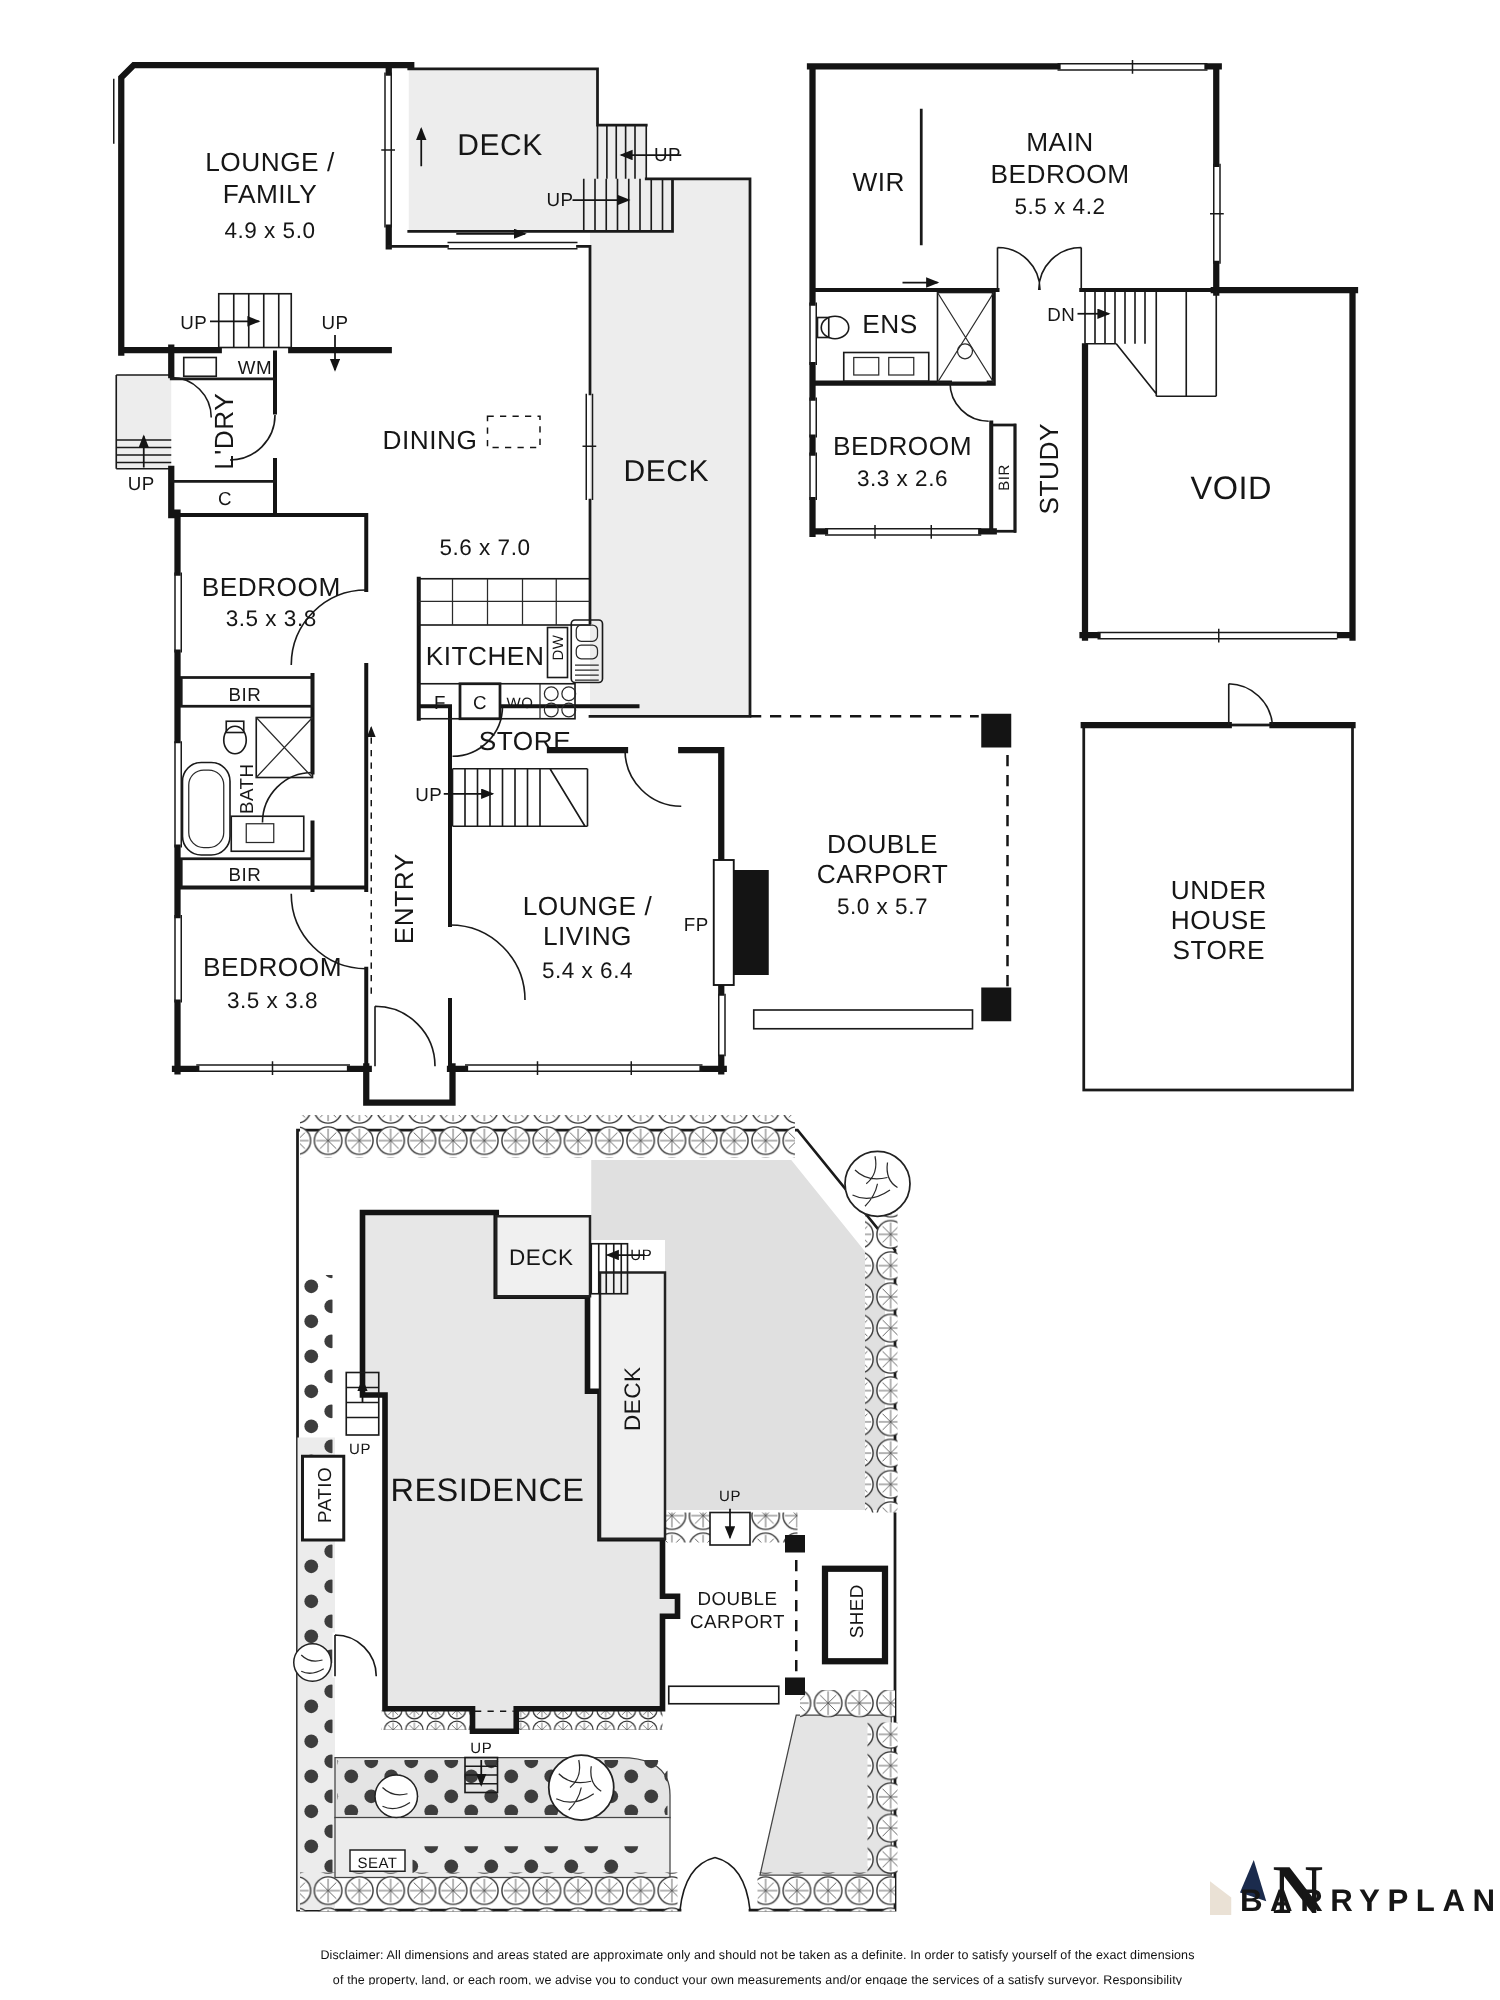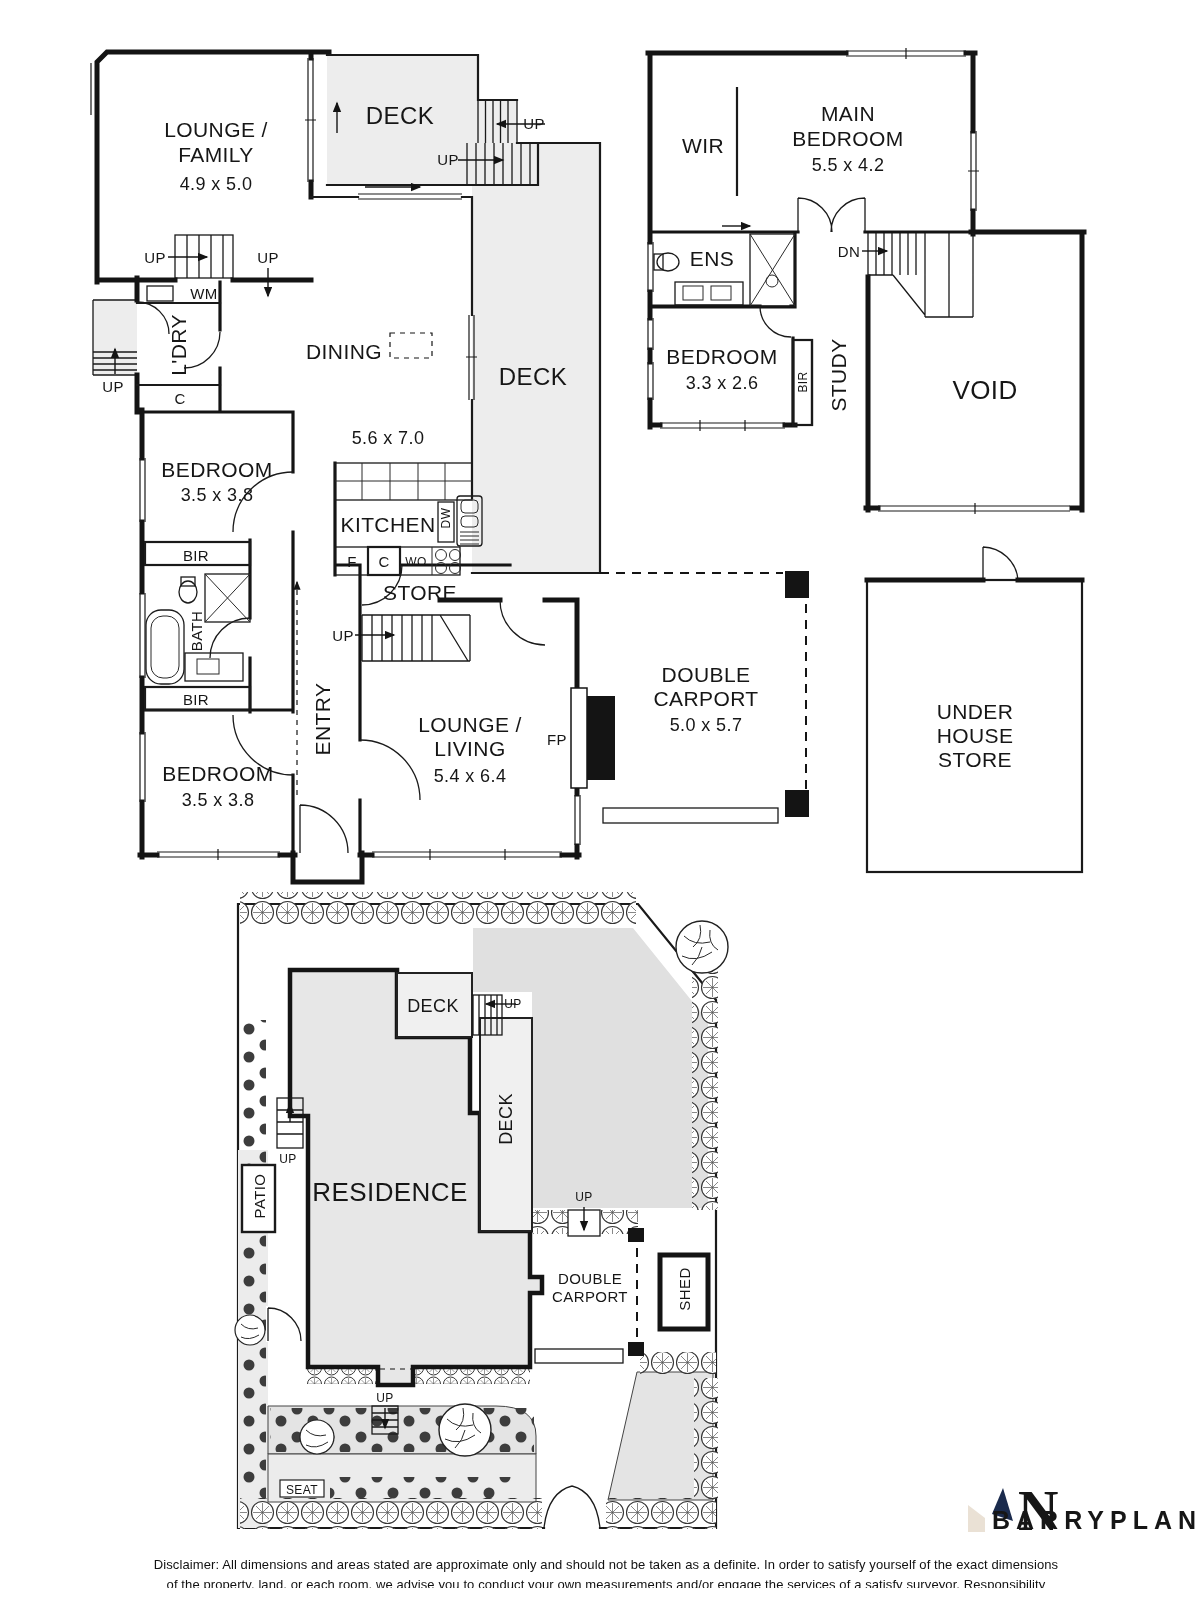--- a/index.html
+++ b/index.html
@@ -17,21 +17,21 @@
   .wall5{stroke:#141414;stroke-width:5;fill:none;stroke-linecap:square;}
   .wall3{stroke:#141414;stroke-width:3.2;fill:none;stroke-linecap:square;}
   .wall2{stroke:#1a1a1a;stroke-width:2.2;fill:none;stroke-linecap:square;}
   .thin{stroke:#1a1a1a;stroke-width:1.3;fill:none;}
   .hair{stroke:#2a2a2a;stroke-width:1;fill:none;}
   .win{stroke:#1a1a1a;stroke-width:1.2;fill:none;}
   .dash{stroke:#141414;stroke-width:2;fill:none;stroke-dasharray:9 7;}
   .dashthin{stroke:#141414;stroke-width:1.2;fill:none;stroke-dasharray:5 5;}
   .arr{stroke:#141414;stroke-width:1.4;fill:none;}
   .disclaimer{position:absolute;left:57px;top:1555px;width:1098px;color:#111;
-              font-size:13px;line-height:20px;letter-spacing:0.1px;}
+              font-size:10px;line-height:20px;letter-spacing:0.1px;}
 </style>
 </head>
 <body>
 <div id="canvas">
 
 <svg width="1200" height="1600" viewBox="0 0 1200 1600">
   <defs>
     <marker id="ah" markerWidth="9" markerHeight="8" refX="6.5" refY="3" orient="auto">
       <path d="M0,0 L7.5,3 L0,6 Z" fill="#141414"></path>
     </marker>

